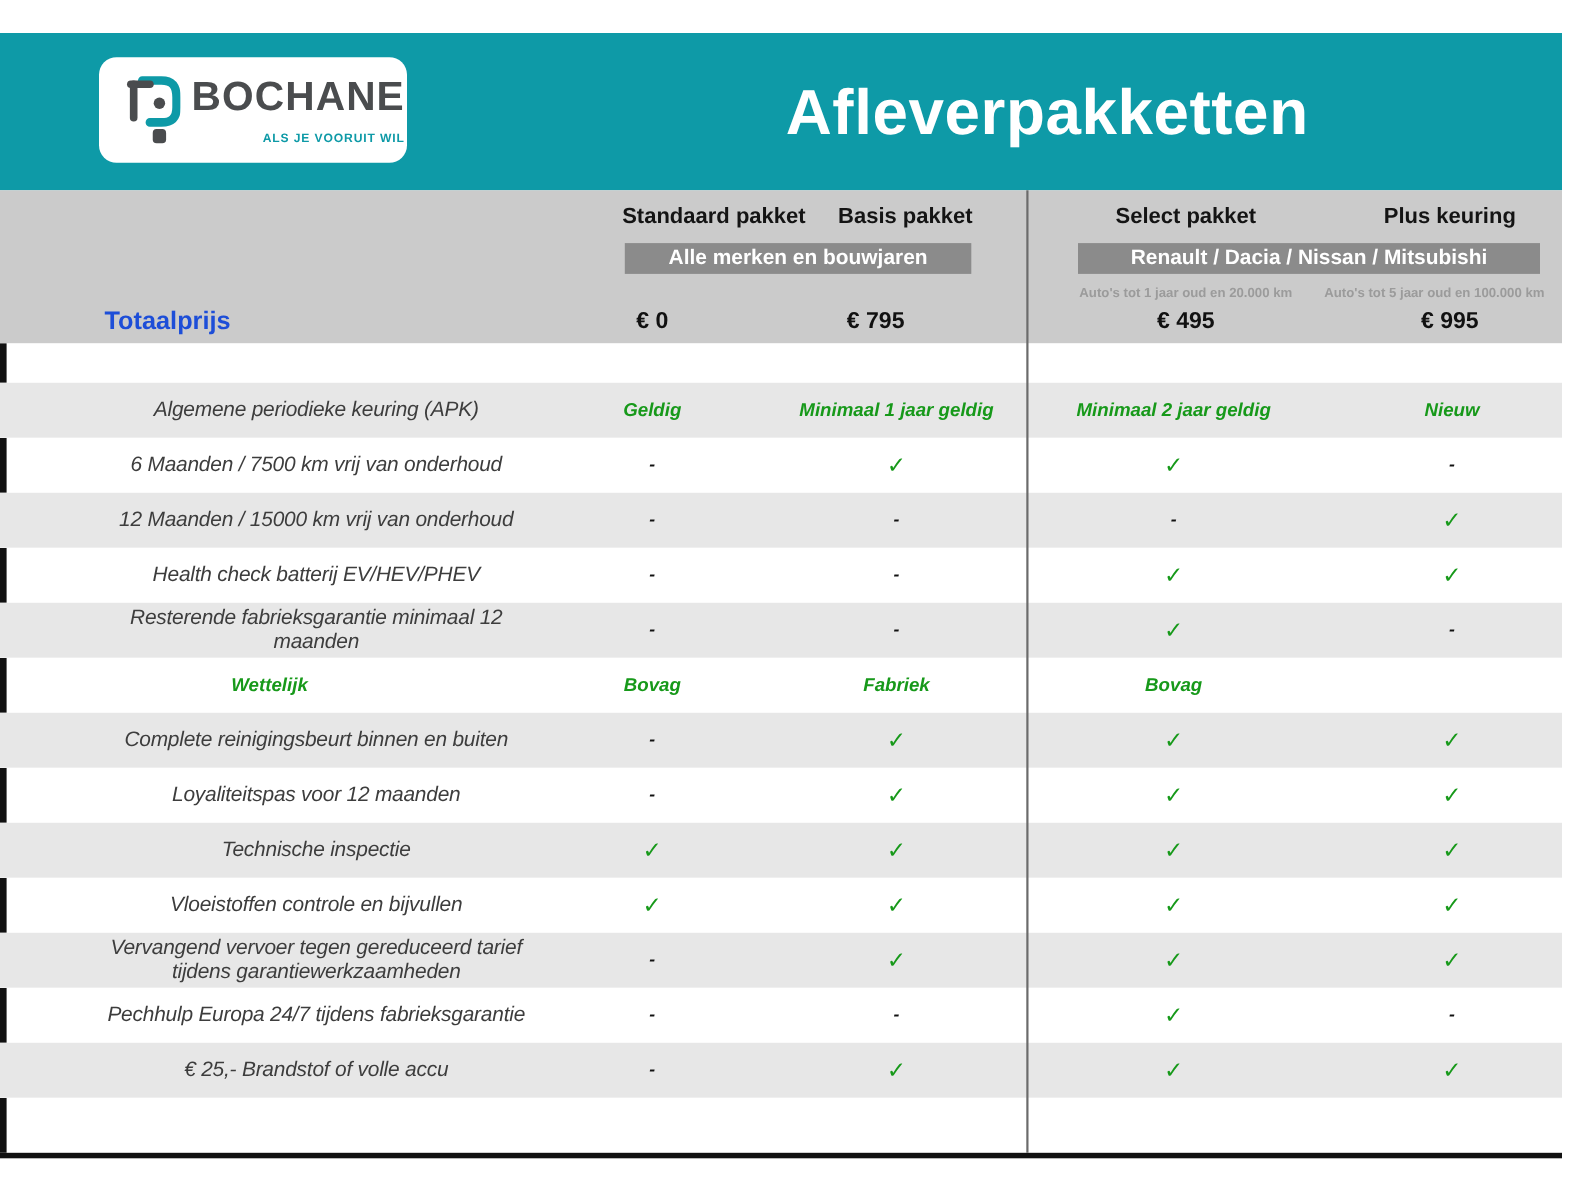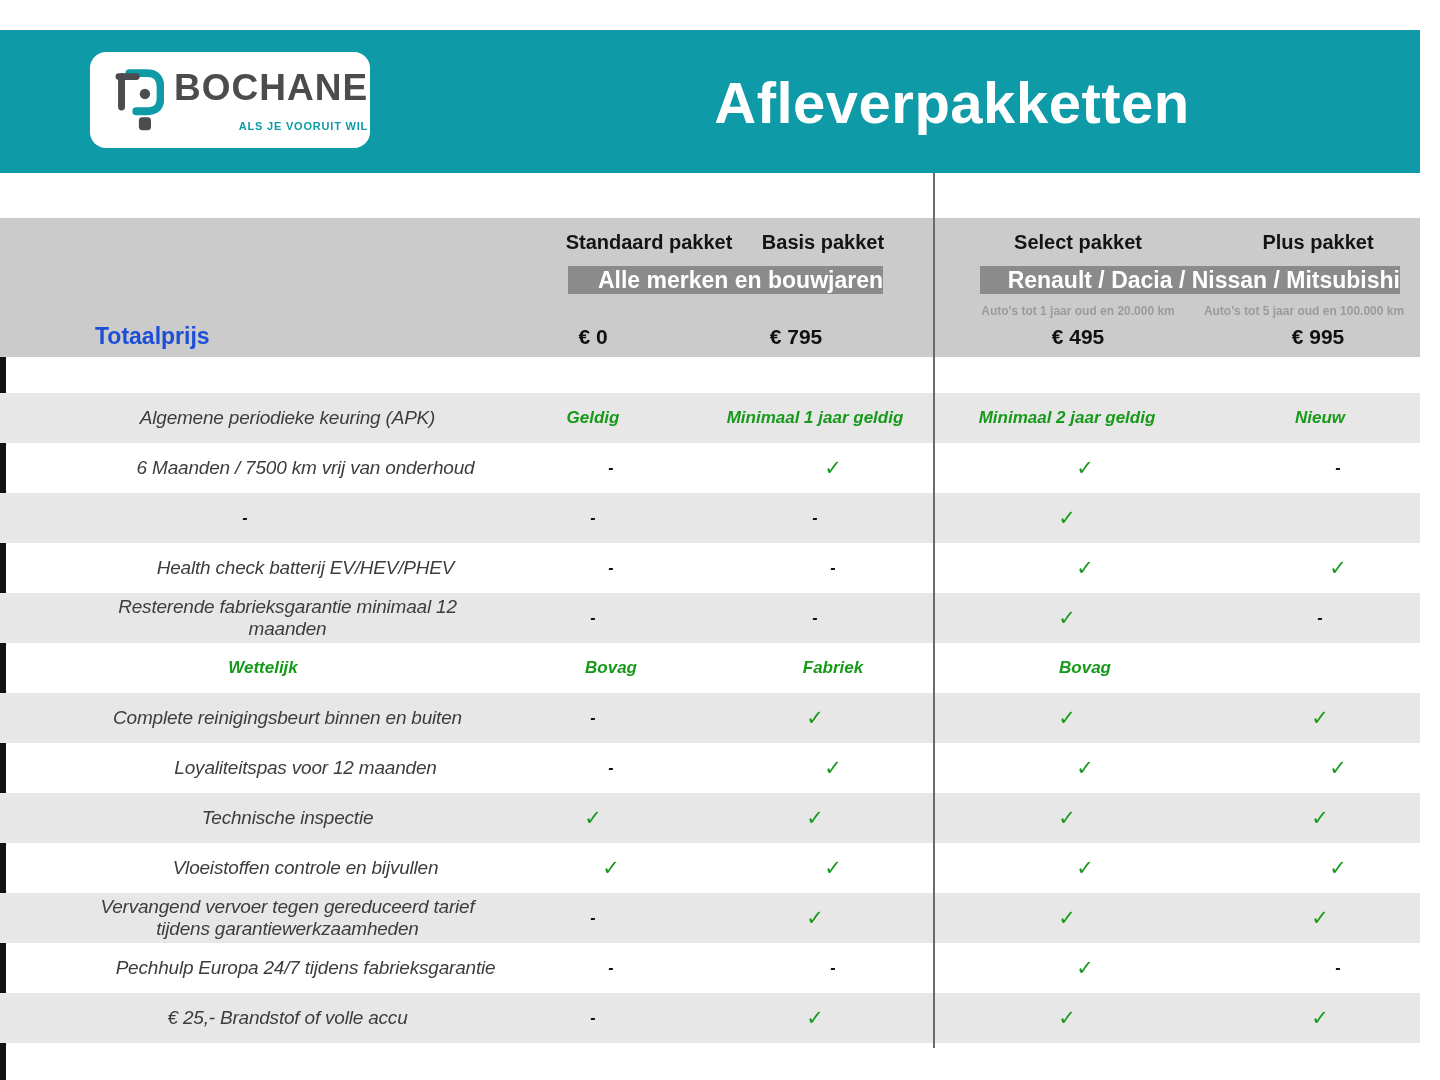--- a/index.html
+++ b/index.html
@@ -13,35 +13,35 @@
   .band-teal{position:relative;height:143px;background:var(--teal,#0e9aa7);}
   .logo-box{position:absolute;left:90px;top:22px;width:280px;height:96px;background:#fff;
             border-radius:16px;display:flex;align-items:center;padding-left:22px;gap:10px;}
   .logo-text{display:flex;flex-direction:column;align-items:flex-end;}
   .brand-name{font-size:37px;font-weight:700;letter-spacing:1px;color:#4a4c4e;line-height:1;}
   .brand-tagline{font-size:11px;font-weight:700;letter-spacing:0.8px;color:var(--teal,#0e9aa7);margin-top:14px;}
   .page-title{position:absolute;left:952px;top:50%;transform:translate(-50%,-50%);margin:0;
               color:#fff;font-size:58px;font-weight:700;letter-spacing:0.5px;white-space:nowrap;}
 
   
-  .pkg-header{position:relative;height:139px;background:var(--header-gray,#cbcbcb);margin-top:45px;}
+  .pkg-header{position:relative;height:139px;background:var(--header-gray,#cbcbcb);}
   .pkg-name{position:absolute;top:13px;transform:translateX(-50%);font-size:20px;font-weight:700;
             color:#141414;white-space:nowrap;}
   .badge{position:absolute;top:48px;height:28px;line-height:28px;background:var(--badge-gray,#8b8b8b);
-         color:#fff;font-size:23px;font-weight:700;text-align:right;white-space:nowrap;}
+         color:#fff;font-size:19px;font-weight:700;text-align:center;white-space:nowrap;}
   .pkg-note{position:absolute;top:86px;transform:translateX(-50%);font-size:12px;font-weight:700;
             color:var(--note-gray,#9b9b9b);white-space:nowrap;}
   .total-label{position:absolute;left:95px;top:105px;font-size:23px;font-weight:700;color:#1d4ed8;}
   .pkg-price{position:absolute;top:107px;transform:translateX(-50%);font-size:21px;font-weight:700;color:#111;}
 
   
   .gap-white{height:36px;background:#fff;box-shadow:inset 6px 0 0 0 #111;}
   .feature-row{display:grid;grid-template-columns:490px 206px 238px 266px 240px;height:50px;align-items:center;font-style:italic;}
   .stripe-gray{background:var(--row-gray,#e7e7e7);}
-  .stripe-white{background:#fff;box-shadow:inset 6px 0 0 0 #111;padding-left:18px;}
+  .stripe-white{background:#fff;box-shadow:inset 6px 0 0 0 #111;}
   .label-cell{padding-left:95px;font-size:19px;color:#3d3d3d;letter-spacing:-0.2px;
               line-height:1.15;max-width:480px;}
   .feature-row .cell{text-align:center;}
   .check{color:var(--green,#17991a);font-size:21px;font-weight:700;}
   .dash{color:#111;font-size:16px;font-weight:700;}
   .green-text{color:var(--green,#17991a);font-size:17px;font-weight:700;white-space:nowrap;}
 
   .bottom-white{height:50px;background:#fff;box-shadow:inset 6px 0 0 0 #111;}
   .bottom-bar{height:5px;background:#111;}
 
@@ -68,21 +68,21 @@
         <span class="brand-tagline">ALS JE VOORUIT WIL</span>
       </div>
     </div>
     <h1 class="page-title">Afleverpakketten</h1>
   </div>
 
   <div class="pkg-header">
     <span class="pkg-name" style="left:649px">Standaard pakket</span>
     <span class="pkg-name" style="left:823px">Basis pakket</span>
     <span class="pkg-name" style="left:1078px">Select pakket</span>
-    <span class="pkg-name" style="left:1318px">Plus pakket</span>
+    <span class="pkg-name" style="left:1318px">Plus keuring</span>
 
     <span class="badge" style="left:568px;width:315px">Alle merken en bouwjaren</span>
     <span class="badge" style="left:980px;width:420px">Renault / Dacia / Nissan / Mitsubishi</span>
 
     <span class="pkg-note" style="left:1078px">Auto's tot 1 jaar oud en 20.000 km</span>
     <span class="pkg-note" style="left:1304px">Auto's tot 5 jaar oud en 100.000 km</span>
 
     <span class="total-label">Totaalprijs</span>
     <span class="pkg-price" style="left:593px">€ 0</span>
     <span class="pkg-price" style="left:796px">€ 795</span>
@@ -101,20 +101,21 @@
         <div class="cell"><span class="green-text">Nieuw</span></div>
       </div>
       <div class="feature-row stripe-white">
     <div class="cell label-cell">6 Maanden / 7500 km vrij van onderhoud</div>
   <div class="cell"><span class="dash">-</span></div>
         <div class="cell"><span class="check">✓</span></div>
         <div class="cell"><span class="check">✓</span></div>
         <div class="cell"><span class="dash">-</span></div>
       </div>
       <div class="feature-row stripe-gray">
+    <div class="cell label-cell">12 Maanden / 15000 km vrij van onderhoud</div>
   <div class="cell"><span class="dash">-</span></div>
         <div class="cell"><span class="dash">-</span></div>
         <div class="cell"><span class="dash">-</span></div>
         <div class="cell"><span class="check">✓</span></div>
       </div>
       <div class="feature-row stripe-white">
     <div class="cell label-cell">Health check batterij EV/HEV/PHEV</div>
   <div class="cell"><span class="dash">-</span></div>
         <div class="cell"><span class="dash">-</span></div>
         <div class="cell"><span class="check">✓</span></div>

